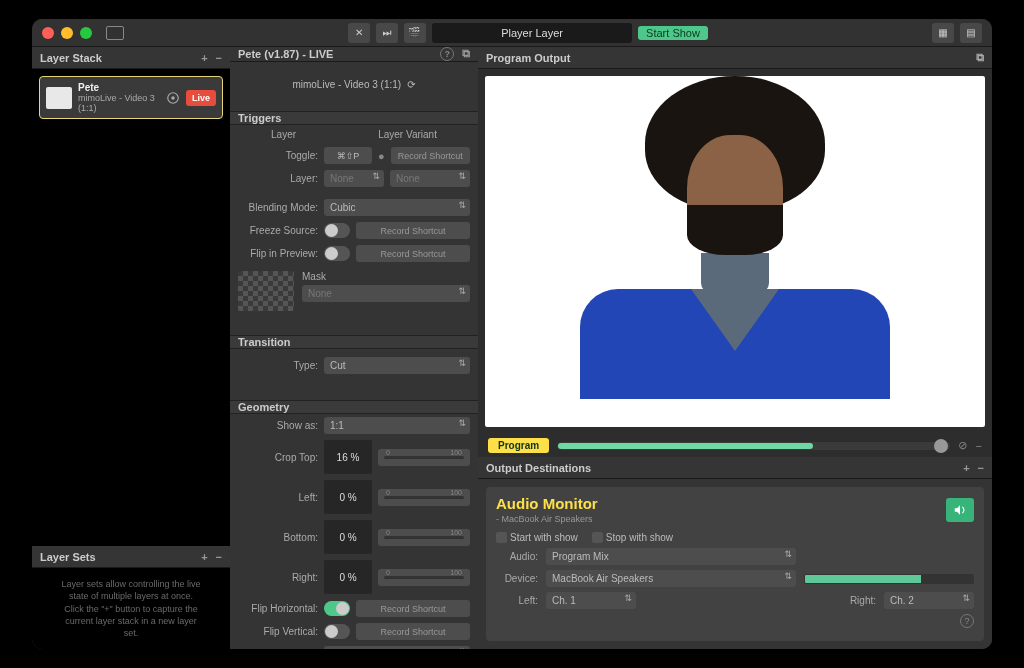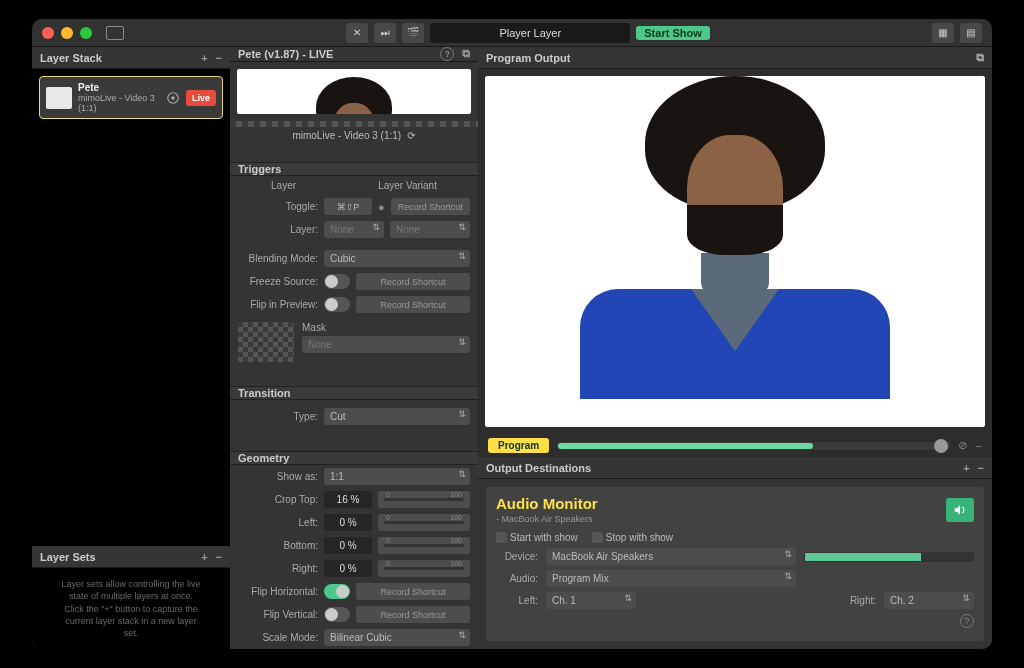--- a/index.html
+++ b/index.html
@@ -6,21 +6,21 @@
 body{background:#000;width:1024px;height:668px;overflow:hidden;color:#c8c8c8;font-size:11px;}
 .window{width:960px;height:630px;margin:19px auto;background:#2b2b2b;border-radius:10px;overflow:hidden;box-shadow:0 20px 60px rgba(0,0,0,.5);display:flex;flex-direction:column;}
 .titlebar{height:28px;background:#323232;display:flex;align-items:center;padding:0 10px;border-bottom:1px solid #1a1a1a;}
 .traffic{display:flex;gap:7px;}
 .traffic span{width:12px;height:12px;border-radius:50%;}
 .tr{background:#ff5f56;}.ty{background:#ffbd2e;}.tg{background:#27c93f;}
 .tb-icon{width:18px;height:14px;border:1px solid #888;border-radius:2px;margin-left:14px;}
 .tb-center{flex:1;display:flex;align-items:center;justify-content:center;gap:6px;}
 .tb-btn{width:22px;height:20px;background:#484848;border-radius:3px;display:flex;align-items:center;justify-content:center;font-size:10px;color:#ccc;}
 .tb-title{width:200px;height:20px;background:#1a1a1a;border-radius:3px;display:flex;align-items:center;justify-content:center;color:#ddd;font-size:11px;}
-.start-show{background:#4ec88a;color:#0a3a1f;padding:1px 8px;border-radius:3px;font-size:11px;font-weight:700;}
+.start-show{background:#4ec88a;color:#0a3a1f;padding:1px 8px;border-radius:3px;font-size:11px;font-weight:400;}
 .tb-right{display:flex;gap:6px;}
 .main{flex:1;display:flex;overflow:hidden;}
 
 
 .left{width:198px;background:#000000;display:flex;flex-direction:column;}
 .panel-hdr{height:22px;background:#353535;border-bottom:1px solid #1a1a1a;display:flex;align-items:center;padding:0 8px;font-weight:600;color:#ccc;}
 .panel-hdr .pm{margin-left:auto;display:flex;gap:8px;color:#999;}
 .layer-item{margin:7px;border:1px solid #e6d87a;border-radius:4px;padding:5px 6px;display:flex;align-items:center;gap:6px;background:#3a3a3a;}
 .layer-thumb{width:26px;height:22px;background:#e8e8e8;border-radius:2px;}
 .layer-txt{flex:1;font-size:10px;}
@@ -43,21 +43,21 @@
 .drop.dim{color:#777;}
 .drop::after{content:"";position:absolute;right:5px;top:4px;width:0;height:0;border-left:3px solid transparent;border-right:3px solid transparent;border-top:4px solid #aaa;}
 .drop.double::after{content:"⇅";border:none;width:auto;height:auto;top:1px;right:4px;color:#aaa;font-size:9px;}
 .kbd-chip{width:48px;height:17px;background:#4d4d4d;border-radius:3px;display:flex;align-items:center;justify-content:center;color:#bbb;font-size:9px;}
 .tog{width:26px;height:15px;background:#555;border-radius:8px;position:relative;}
 .tog::after{content:"";position:absolute;width:13px;height:13px;background:#ccc;border-radius:50%;top:1px;left:1px;}
 .tog.on{background:#4ec88a;}
 .tog.on::after{left:12px;}
 .mask-box{display:flex;padding:6px 8px;gap:8px;}
 .mask-check{width:56px;height:40px;background:repeating-conic-gradient(#555 0 25%,#3a3a3a 0 50%) 0 0/10px 10px;border-radius:2px;}
-.value-box{width:48px;height:17px;background:#262626;border-radius:2px;display:flex;align-items:center;justify-content:center;color:#ddd;font-size:10px;}
+.value-box{width:48px;height:34px;background:#262626;border-radius:2px;display:flex;align-items:center;justify-content:center;color:#ddd;font-size:10px;}
 .slider{flex:1;height:17px;background:linear-gradient(90deg,#4d4d4d,#4d4d4d);border-radius:3px;position:relative;}
 .slider-track{position:absolute;top:7px;left:6px;right:6px;height:3px;background:#333;border-radius:2px;}
 .slider-marks{position:absolute;top:0;left:8px;right:8px;display:flex;justify-content:space-between;font-size:7px;color:#888;}
 .shortcut-pill{flex:1;height:17px;background:#4d4d4d;border-radius:3px;display:flex;align-items:center;justify-content:center;color:#999;font-size:9px;}
 
 
 .right{flex:1;background:#2d2d2d;display:flex;flex-direction:column;}
 .program-view{flex:1;margin:7px;background:#000;border-radius:2px;position:relative;overflow:hidden;}
 .program-view .img{position:absolute;inset:0;background:#fff;}
 .program-bar{display:flex;align-items:center;padding:4px 10px;gap:8px;}
@@ -336,29 +336,29 @@
                   <path d="M3 9v6h4l5 5V4L7 9H3z" fill="#fff"></path>
                   <path d="M16 7a6 6 0 010 10" stroke="#fff" stroke-width="2" fill="none"></path>
                 </svg>
             </div>
           </div>
           <div class="chk-row">
             <span><span class="chk"></span><span>Start with show</span></span>
             <span><span class="chk"></span><span>Stop with show</span></span>
           </div>
           <div class="audio-row">
+            <div class="albl">Audio:</div>
+            <div class="drop double" style="flex:0 0 250px">Program Mix</div>
+          </div>
+          <div class="audio-row">
             <div class="albl">Device:</div>
             <div class="drop double" style="flex:0 0 250px">MacBook Air Speakers</div>
             <div class="chan-slider">
                 <div class="fill"></div>
               </div>
-          </div>
-          <div class="audio-row">
-            <div class="albl">Audio:</div>
-            <div class="drop double" style="flex:0 0 250px">Program Mix</div>
           </div>
           <div class="audio-row">
             <div class="albl">Left:</div>
             <div class="drop double" style="flex:0 0 90px">Ch. 1</div>
             <div style="flex:1"></div>
             <div class="albl" style="width:auto">Right:</div>
             <div class="drop double" style="flex:0 0 90px">Ch. 2</div>
           </div>
           <div class="audio-row">
             <div class="help">?</div>

